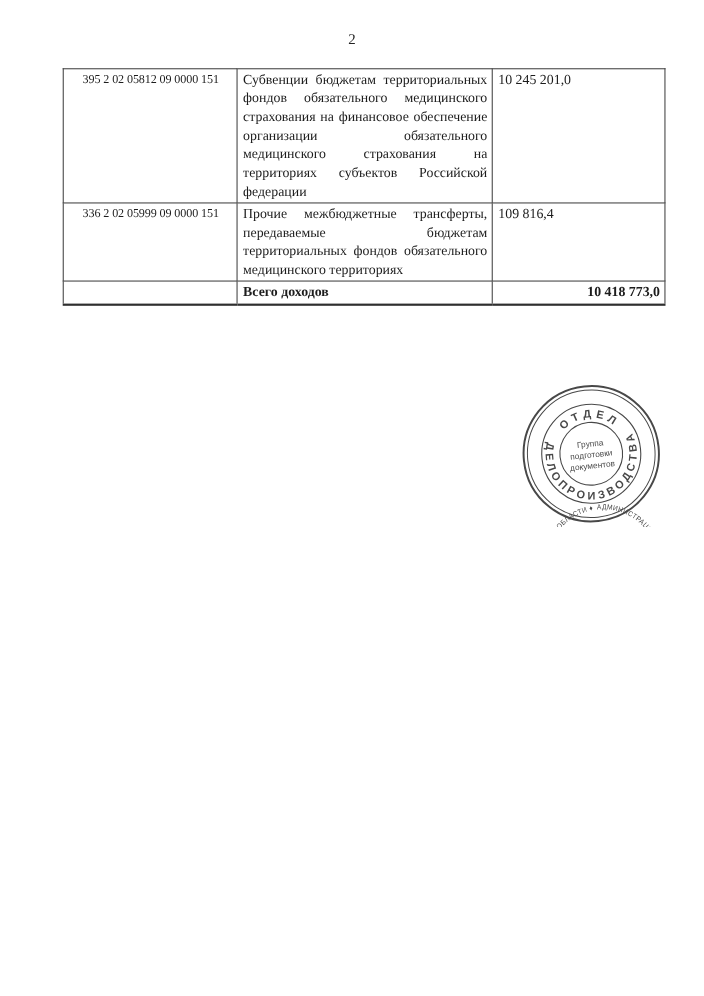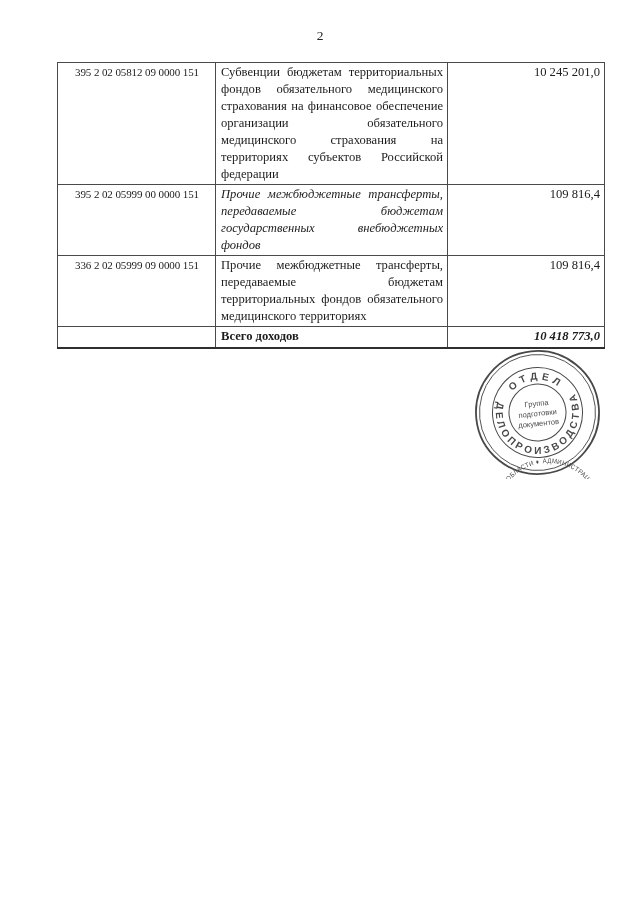--- a/index.html
+++ b/index.html
@@ -24,29 +24,29 @@
     vertical-align:top;
     padding:1px 4px 1px 5px;
     overflow:hidden;
   }
   table.budget tr.total-row td{border-bottom:2px solid #2f2f2f;}
   col.c-code{width:158px;}
   col.c-desc{width:232px;}
   col.c-amount{width:157px;}
   td.code-cell{white-space:nowrap;font-size:11px;letter-spacing:-0.1px;text-align:center;}
   td.desc-cell{text-align:justify;}
-  td.amount-cell{text-align:right;padding-right:6px;}
+  td.amount-cell{text-align:left;padding-right:6px;}
   tr.r1 td{height:119px;}
   tr.r2 td{height:67px;}
   tr.r3 td{height:68px;}
   tr.total-row td{height:18px;}
   tr.r2 td.desc-cell{font-style:italic;}
   tr.total-row td.desc-cell,
   tr.total-row td.amount-cell{font-weight:bold;text-align:left;margin-left:16px;}
-  tr.total-row td.amount-cell{text-align:right;font-style:italic;}
+  tr.total-row td.amount-cell{text-align:right;}
   .stamp{
     position:absolute;left:471px;top:346px;width:133px;height:133px;
     opacity:0.87;
   }
   .stamp svg{width:100%;height:100%;}
   .stamp .ring{fill:none;stroke:#2e2e2e;}
   .stamp text{fill:#2e2e2e;font-family:"Liberation Sans", sans-serif;}
   .stamp .outer-ring-text{font-size:6.6px;letter-spacing:0.3px;}
   .stamp .dept-text{font-size:10px;font-weight:bold;}
   .stamp .center-text{font-size:7.6px;text-anchor:middle;}
@@ -62,25 +62,20 @@
     <colgroup>
       <col class="c-code">
         <col class="c-desc">
         <col class="c-amount">
     </colgroup>
     <tbody>
       <tr class="r1">
         <td class="code-cell">395 2 02 05812 09 0000 151</td>
         <td class="desc-cell">Субвенции бюджетам территориальных фондов обязательного медицинского страхования на финансовое обеспечение организации обязательного медицинского страхования на территориях субъектов Российской федерации</td>
         <td class="amount-cell">10 245 201,0</td>
-      </tr>
-      <tr class="r2">
-        <td class="code-cell">395 2 02 05999 00 0000 151</td>
-        <td class="desc-cell">Прочие межбюджетные трансферты, передаваемые бюджетам государственных внебюджетных фондов</td>
-        <td class="amount-cell">109 816,4</td>
       </tr>
       <tr class="r3">
         <td class="code-cell">336 2 02 05999 09 0000 151</td>
         <td class="desc-cell">Прочие межбюджетные трансферты, передаваемые бюджетам территориальных фондов обязательного медицинского территориях</td>
         <td class="amount-cell">109 816,4</td>
       </tr>
       <tr class="total-row">
         <td class="code-cell"></td>
         <td class="desc-cell">Всего доходов</td>
         <td class="amount-cell">10 418 773,0</td>

